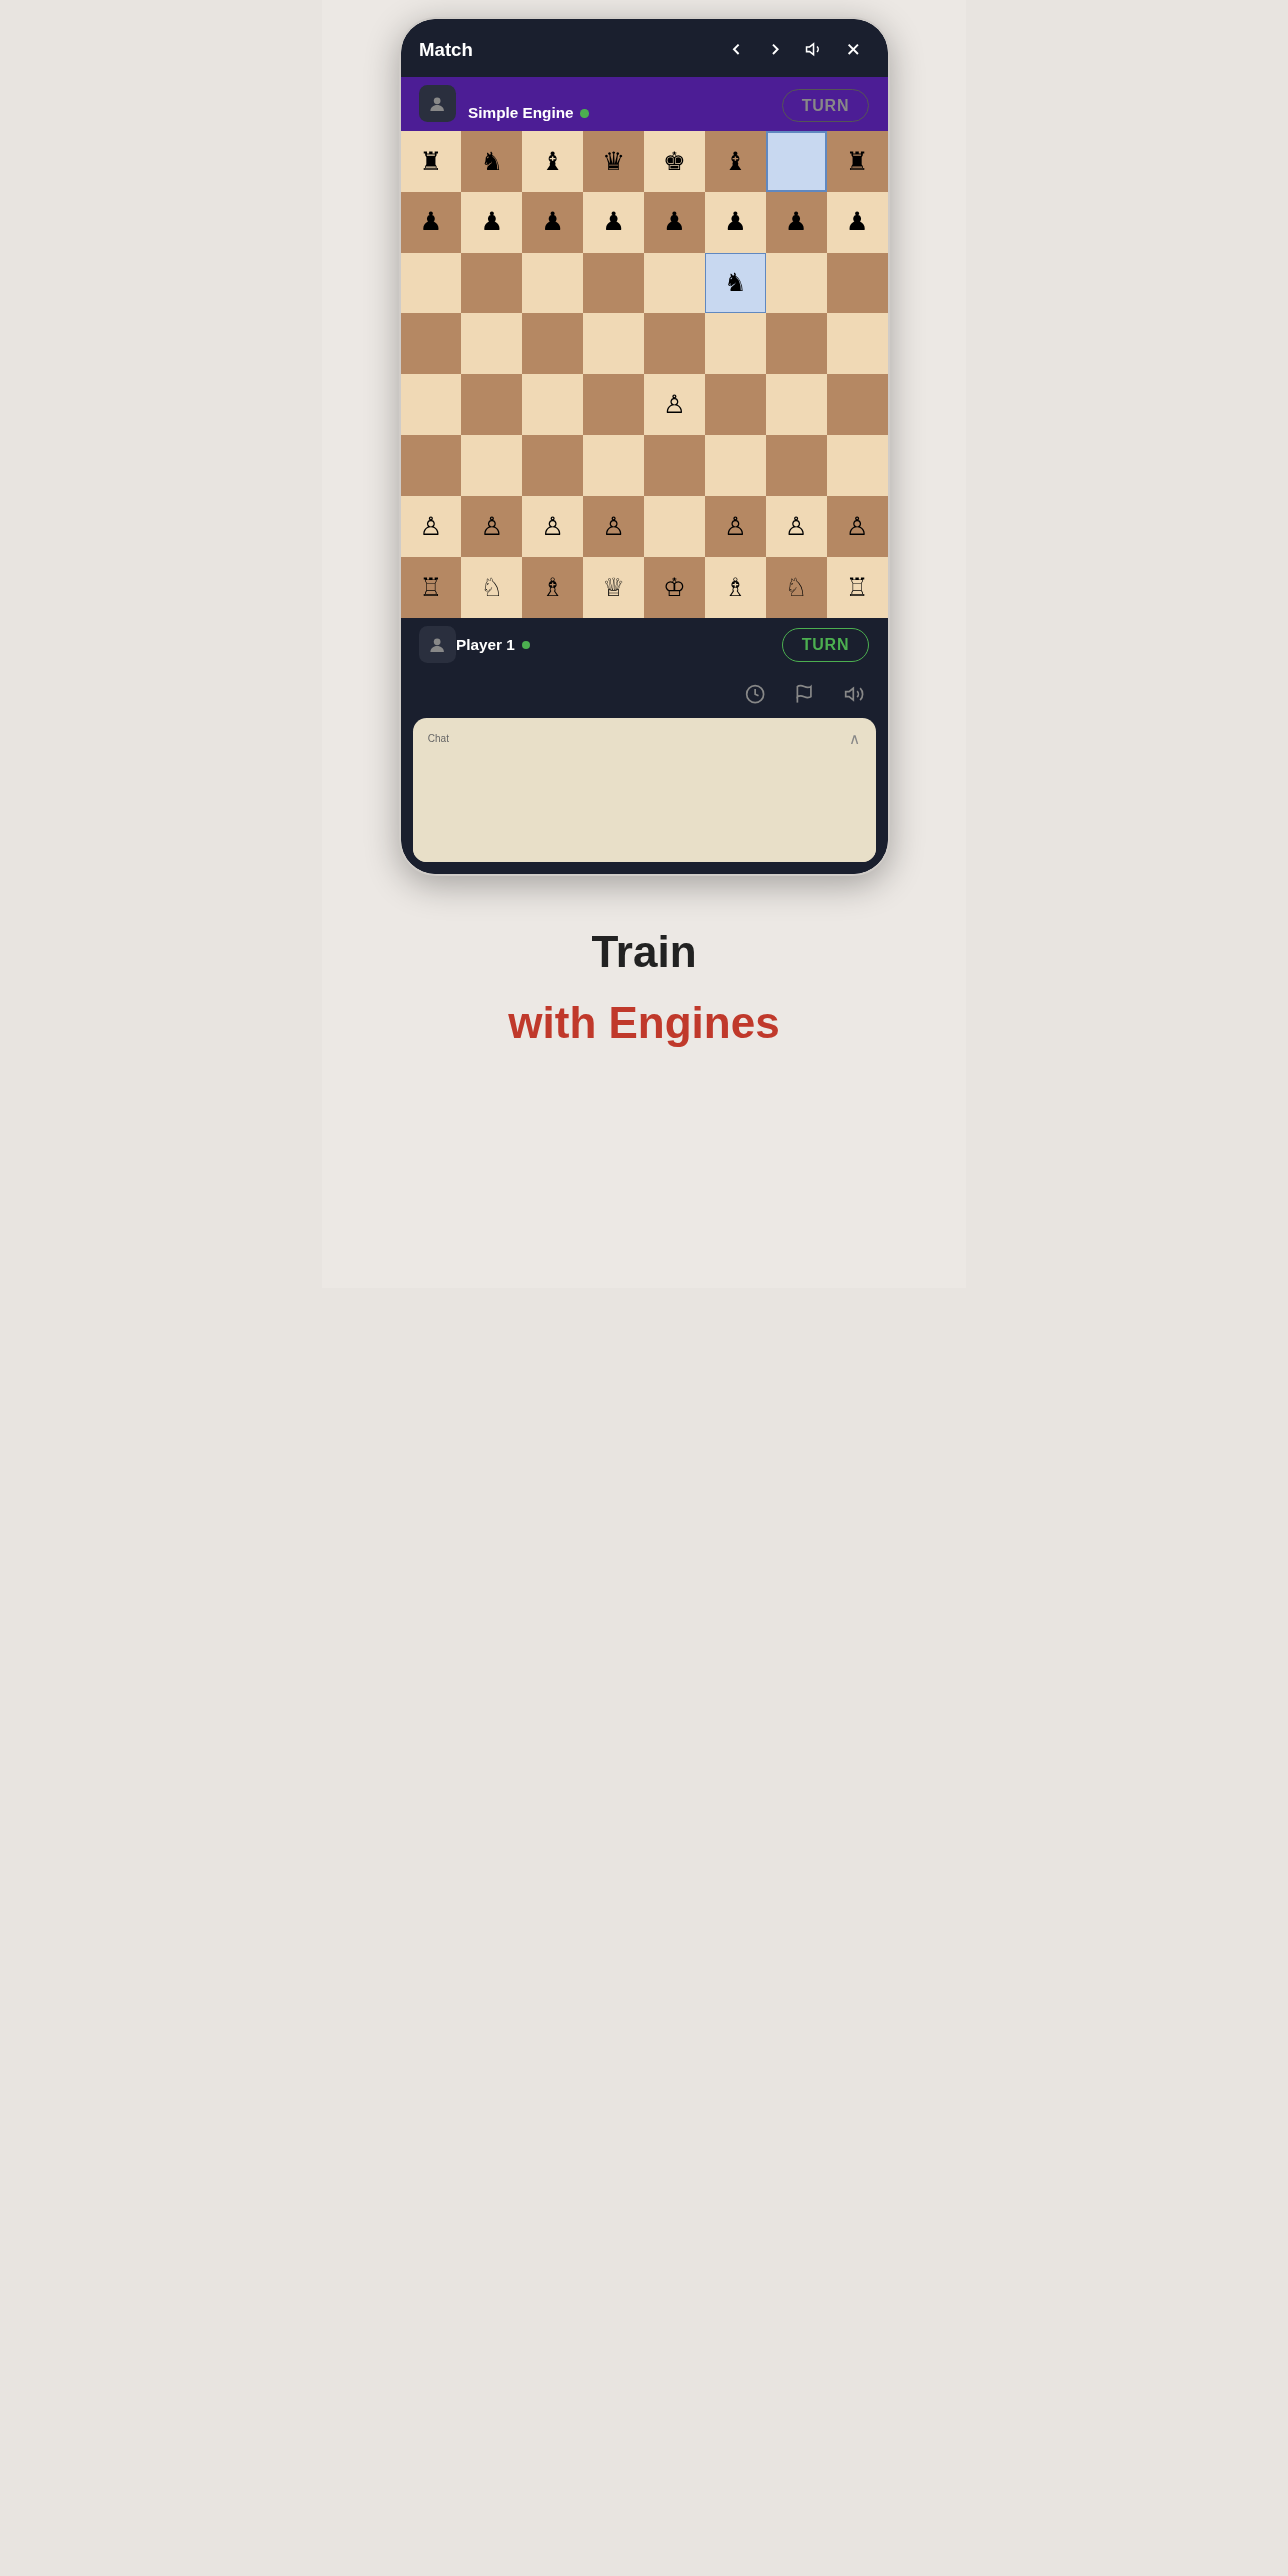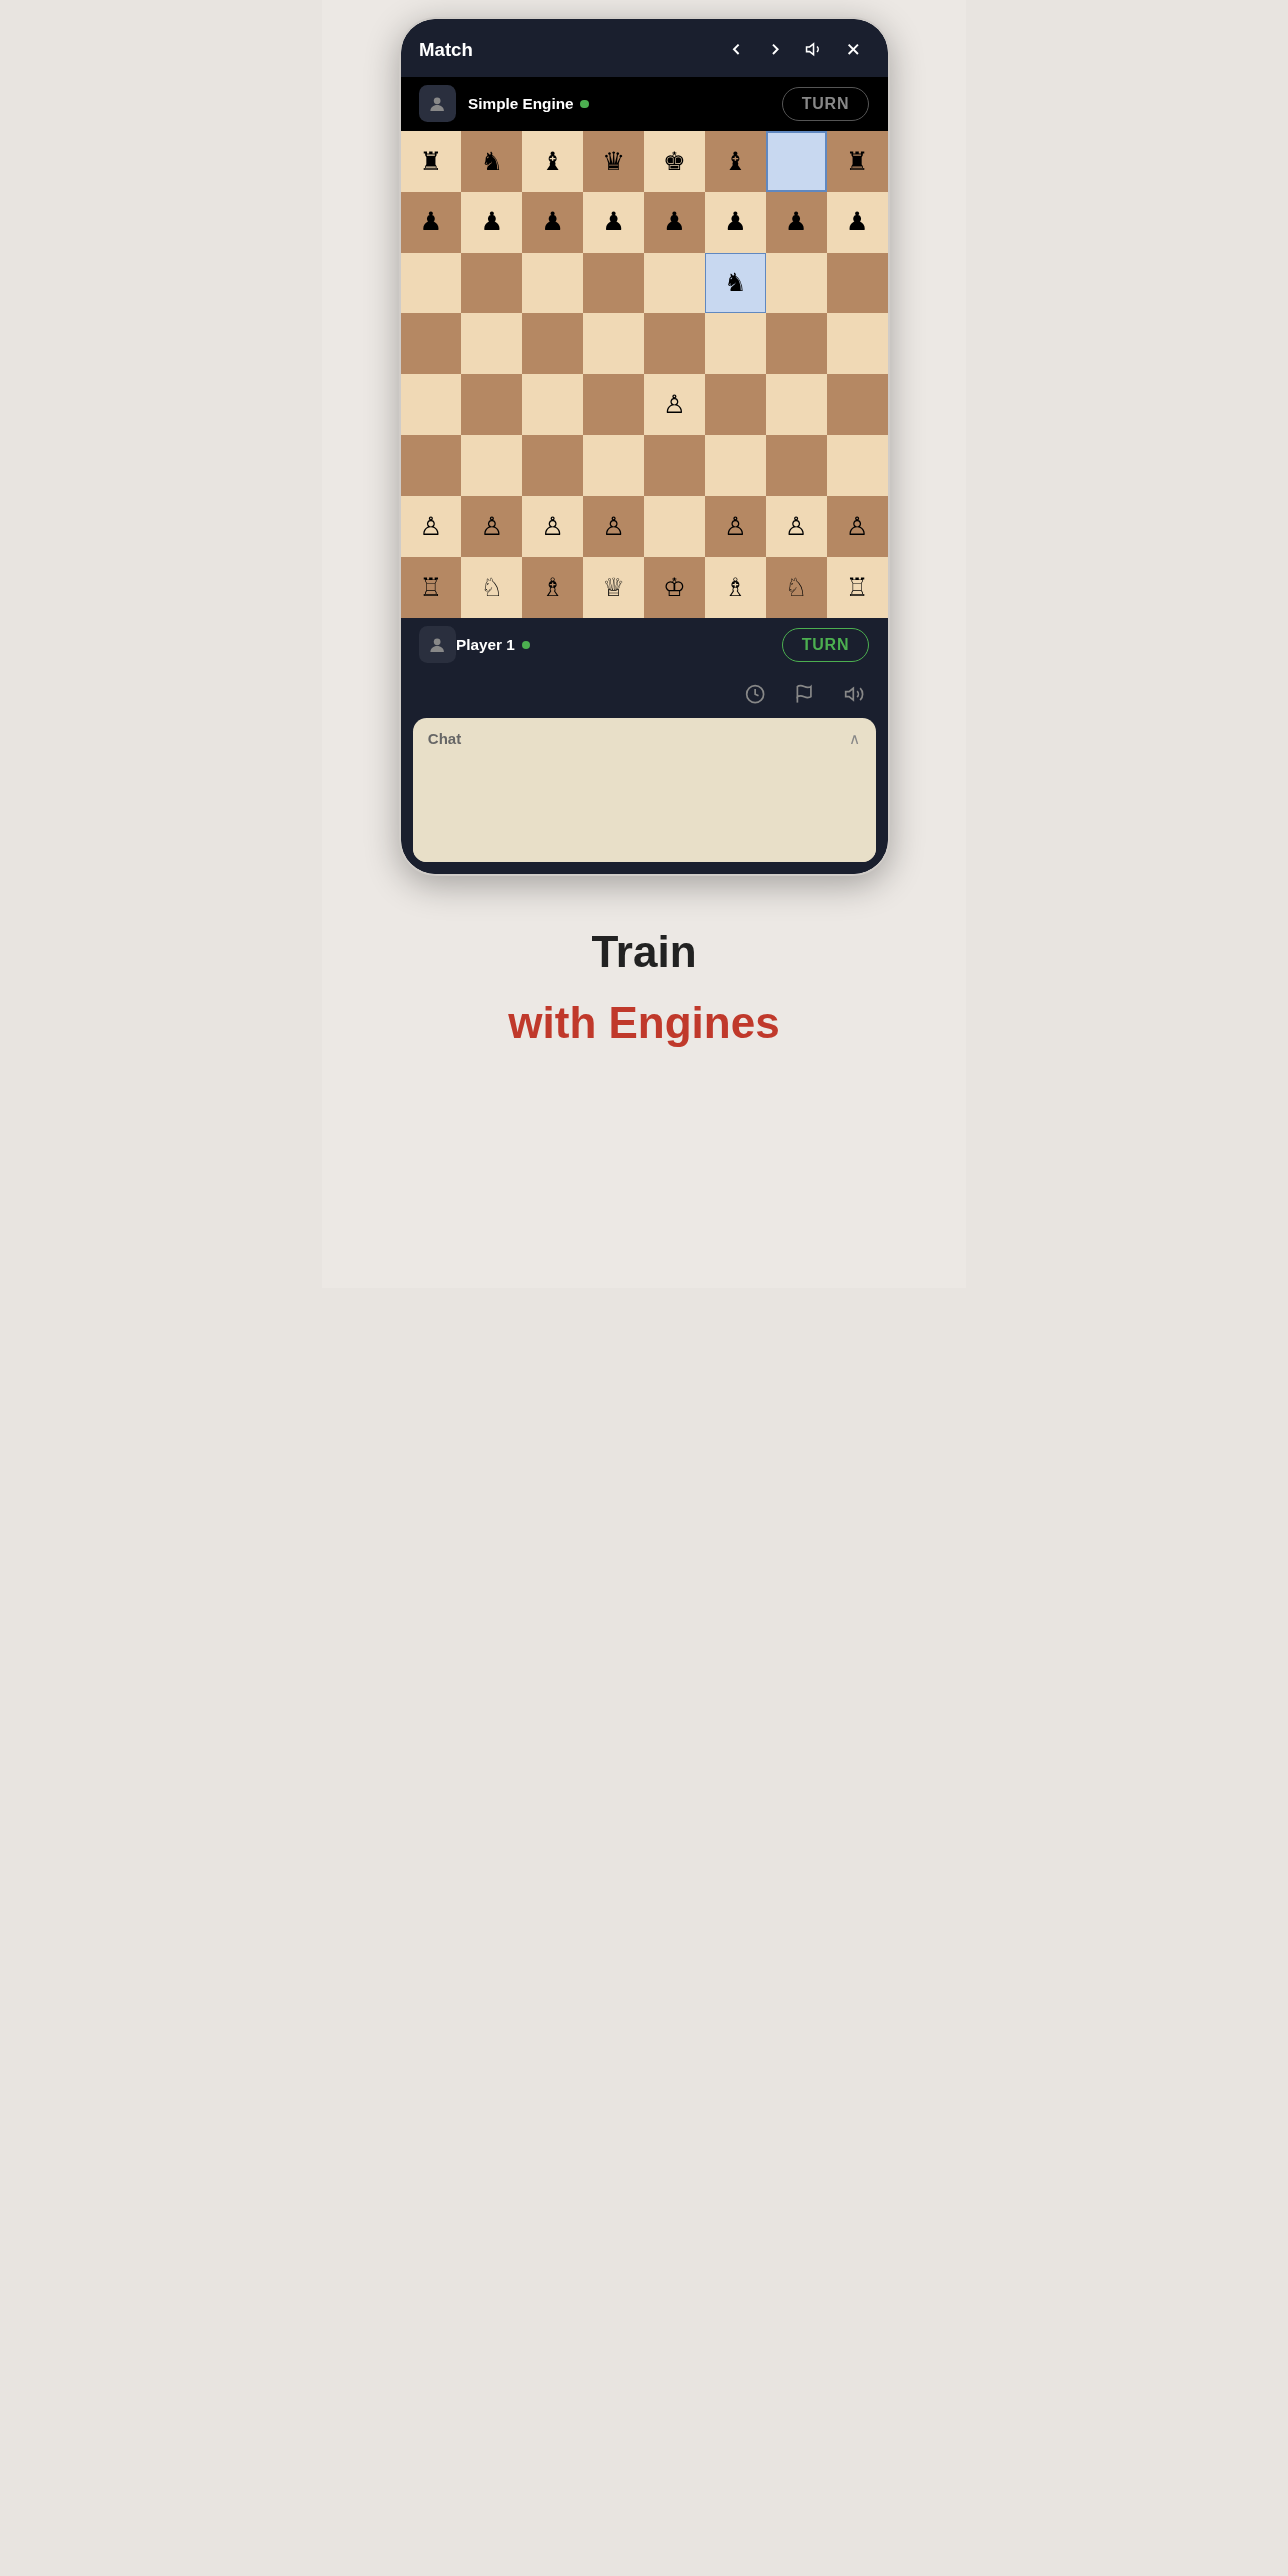--- a/index.html
+++ b/index.html
@@ -63,23 +63,23 @@
       display: flex;
       align-items: center;
       justify-content: center;
       color: #ffffff;
       font-size: 15.3px;
       cursor: pointer;
     }
 
     
     .player-bar {
-      background: #000000;
-      display: flex;
-      align-items: center;
+      background: #4c1d95;
+      display: flex;
+      align-items: flex-end;
       padding: 8.5px 18.6px;
       gap: 12px;
     }
 
     .player-avatar {
       width: 37px;
       height: 37px;
       background: #2a2f3e;
       border-radius: 8.5px;
       display: flex;
@@ -203,22 +203,22 @@
     .chat-header {
       display: flex;
       align-items: center;
       justify-content: space-between;
       padding: 12px 15.3px;
       cursor: pointer;
     }
 
     .chat-header-label {
       color: #666;
-      font-size: 15px;
-      font-weight: 700;
+      font-size: 10px;
+      font-weight: 400;
     }
 
     .chat-chevron {
       color: #888;
       font-size: 15.3px;
     }
 
     .chat-body {
       background: #e8dfc8;
       min-height: 102px;

